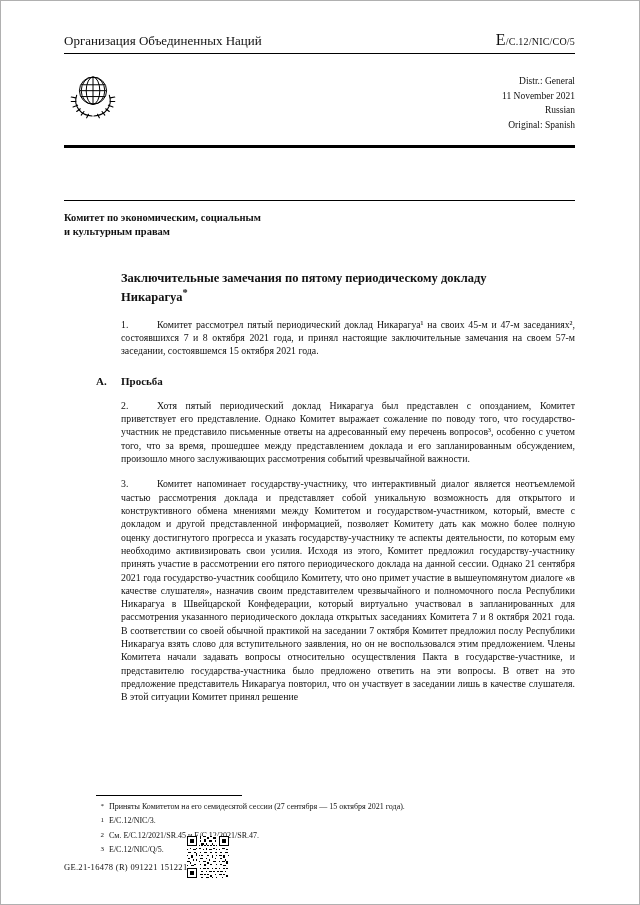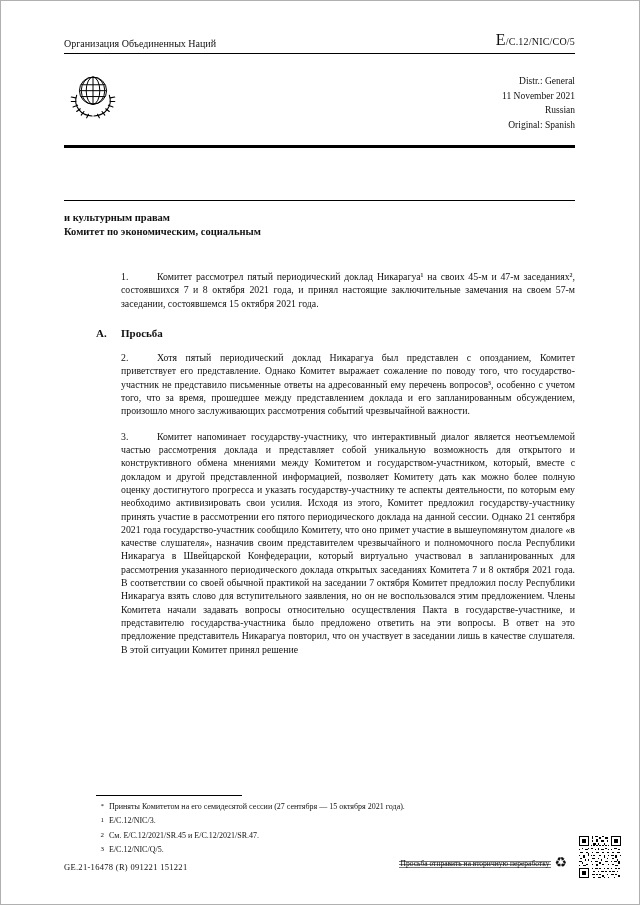--- a/index.html
+++ b/index.html
@@ -5,21 +5,21 @@
   * { margin:0; padding:0; box-sizing:border-box; }
   html, body { background:#e9e9e9; }
   body { font-family:"Liberation Serif", serif; }
   .page {
     width:640px; height:905px; margin:0 auto; position:relative;
     background:#fff; border:1px solid #b0b0b0; color:#111;
     padding:30px 64px 0 63px; overflow:hidden;
   }
   
   .top-row { display:flex; justify-content:space-between; align-items:flex-end; padding-bottom:4px; }
-  .org-name { font-size:10px; }
+  .org-name { font-size:13px; }
   .doc-symbol { font-size:10px; letter-spacing:.2px; }
   .doc-symbol .sym-big { font-size:16px; }
   .rule-thin  { border-top:1px solid #000; }
   .rule-thick { border-top:3px solid #000; }
   .masthead { display:flex; padding:12px 0 12px; }
   .emblem { width:58px; height:62px; flex:0 0 auto; }
   .council { font-weight:bold; font-size:18px; line-height:1.18; margin-left:13px; padding-top:6px; width:250px; }
   .distr { margin-left:auto; font-size:9.5px; line-height:1.55; padding-top:8px; width:150px;text-align:right; }
   
   .committee-sep { margin-top:52px; }
@@ -85,25 +85,26 @@
       <div>Distr.: General</div>
       <div>11 November 2021</div>
       <div>Russian</div>
       <div>Original: Spanish</div>
     </div>
   </div>
   <div class="rule-thick"></div>
 
   <div class="rule-thin committee-sep"></div>
   <div class="committee">
+    <div>Комитет по экономическим, социальным</div>
     <div>и культурным правам</div>
-    <div>Комитет по экономическим, социальным</div>
   </div>
 
   <div class="content">
+    <div class="doc-title"><span>Заключительные замечания по пятому периодическому докладу Никарагуа</span><sup>*</sup></div>
 
     <p class="para"><span class="pnum">1.</span><span>Комитет рассмотрел пятый периодический доклад Никарагуа¹ на своих 45-м и 47-м заседаниях², состоявшихся 7 и 8 октября 2021 года, и принял настоящие заключительные замечания на своем 57-м заседании, состоявшемся 15 октября 2021 года.</span></p>
 
     <div class="section-head">
       <span class="section-letter">A.</span>
       <span>Просьба</span>
     </div>
 
     <p class="para"><span class="pnum">2.</span><span>Хотя пятый периодический доклад Никарагуа был представлен с опозданием, Комитет приветствует его представление. Однако Комитет выражает сожаление по поводу того, что государство-участник не представило письменные ответы на адресованный ему перечень вопросов³, особенно с учетом того, что за время, прошедшее между представлением доклада и его запланированным обсуждением, произошло много заслуживающих рассмотрения событий чрезвычайной важности.</span></p>
 
@@ -125,24 +126,20 @@
       <span>См. E/C.12/2021/SR.45 и E/C.12/2021/SR.47.</span>
     </div>
     <div class="fn-row">
       <span class="fn-marker"><sup>3</sup></span>
       <span>E/C.12/NIC/Q/5.</span>
     </div>
   </div>
 
   <div class="footer">
     <span class="ge-code">GE.21-16478  (R)  091221  151221</span>
-    <span class="recycle-wrap">
-      <span class="recycle-text">Просьба отправить на вторичную переработку</span>
-      <span class="recycle-icon">♻</span>
-    </span>
     <span class="qr">
       <svg viewBox="0 0 29 29" width="42" height="42" shape-rendering="crispEdges" aria-hidden="true">
         <rect width="29" height="29" fill="#fff"></rect>
         <rect x="0" y="0" width="7" height="7" fill="#000"></rect>
           <rect x="1" y="1" width="5" height="5" fill="#fff"></rect>
           <rect x="2" y="2" width="3" height="3" fill="#000"></rect>
         <rect x="22" y="0" width="7" height="7" fill="#000"></rect>
           <rect x="23" y="1" width="5" height="5" fill="#fff"></rect>
           <rect x="24" y="2" width="3" height="3" fill="#000"></rect>
         <rect x="0" y="22" width="7" height="7" fill="#000"></rect>

